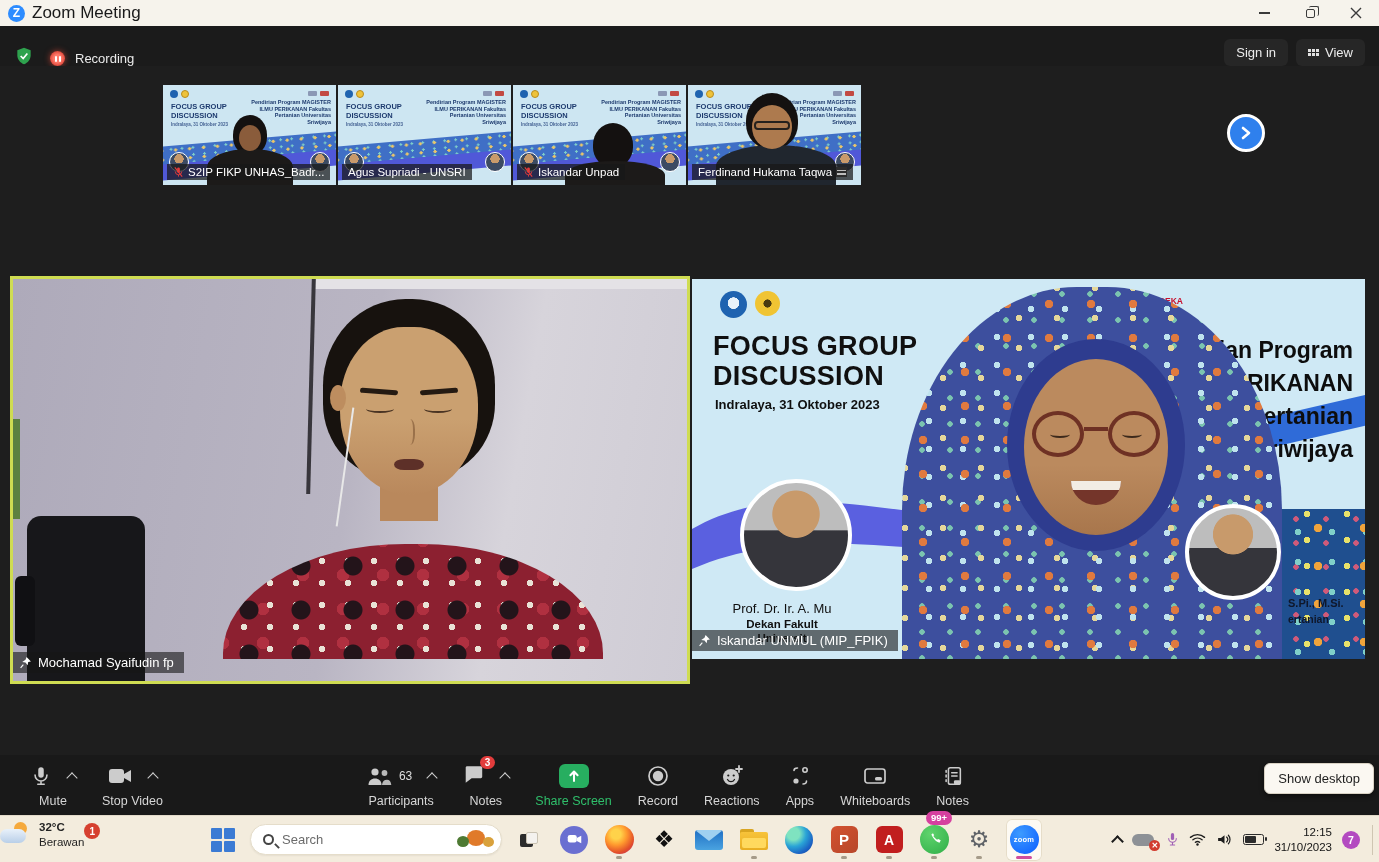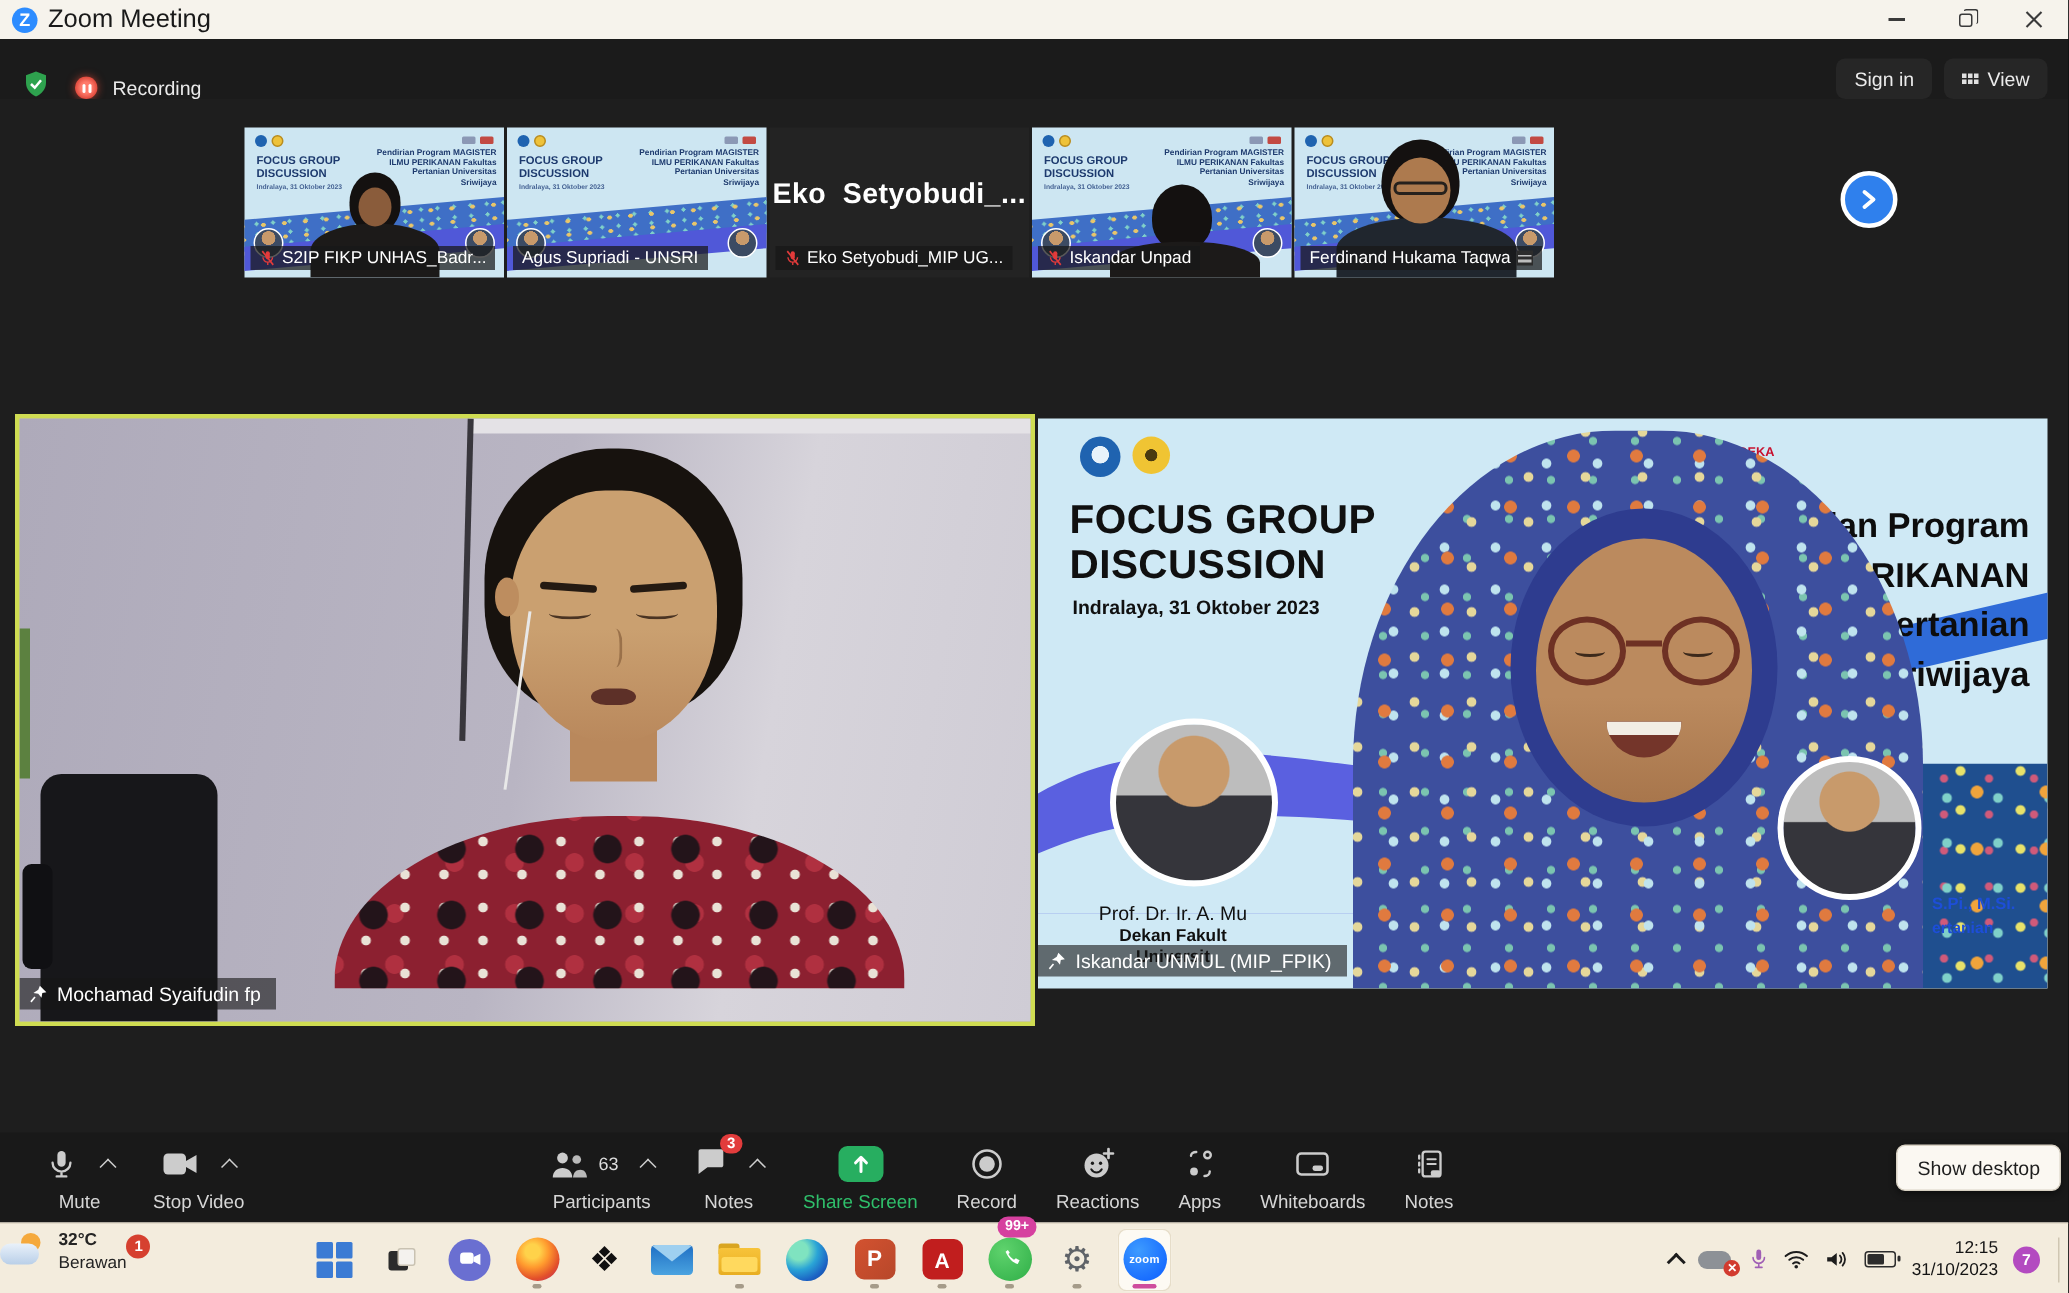--- a/index.html
+++ b/index.html
@@ -101,21 +101,21 @@
   .rb-rlines{position:absolute;right:12px;top:55px;text-align:right;font-size:23px;line-height:33px;font-weight:900;color:#0d0d0d;z-index:4}
   .rb-wave{position:absolute;left:0;top:140px;width:100%;height:190px;z-index:1}
   .rb-ribbon{position:absolute;right:-40px;top:158px;width:440px;height:30px;background:#2f6bd8;transform:rotate(-13deg);z-index:2}
   .rb-coral{position:absolute;right:0;bottom:0;width:300px;height:150px;background-color:#1f4f8f;background-image:radial-gradient(circle,#f0a43c 0 4px,transparent 4.5px),radial-gradient(circle,#7fd0c9 0 3px,transparent 3.5px),radial-gradient(circle,#e8e26a 0 3px,transparent 3.5px),radial-gradient(circle,#d05a7a 0 2.5px,transparent 3px);background-size:46px 38px,34px 30px,40px 26px,30px 24px;background-position:0 0,12px 8px,22px 18px,6px 22px;border-radius:40px 0 0 0;z-index:1}
   .rb-photo{position:absolute;border-radius:50%;border:4px solid #fff;background:radial-gradient(circle at 50% 30%,#c89a6b 0 26%,transparent 27%),linear-gradient(#bdbdbd 45%,#35353b 46%);z-index:6}
   .rb-photo.l{left:48px;top:200px;width:112px;height:112px}
   .rb-photo.r{left:493px;top:225px;width:96px;height:96px}
   .rb-lcap{position:absolute;left:0;top:322px;width:180px;text-align:center;color:#101010;z-index:6}
   .rb-lcap .c1{font-size:13px;font-weight:400}
   .rb-lcap .c2{font-size:11.5px;font-weight:700;margin-top:2px}
-  .rb-rcap{position:absolute;left:596px;top:318px;color:#1d4ed8;z-index:6;text-align:left}
+  .rb-rcap{position:absolute;left:596px;top:318px;color:#0f172a;z-index:6;text-align:left}
   .rb-rcap .c1{font-size:11px;font-weight:800}
   .rb-rcap .c2{font-size:10.5px;font-weight:700;margin-top:4px}
   .woman{position:absolute;left:210px;top:8px;width:380px;height:372px;z-index:5}
   .hijab{position:absolute;inset:0;border-radius:46% 46% 0 0/60% 60% 0 0;background-color:#3d4f9e;background-image:radial-gradient(circle,#e07a3f 0 4px,transparent 4.5px),radial-gradient(circle,#bfe3ee 0 3px,transparent 3.5px),radial-gradient(circle,#e5d79a 0 3px,transparent 3.5px),radial-gradient(circle,#7bc4b0 0 2.5px,transparent 3px);background-size:42px 34px,34px 28px,38px 30px,28px 26px;background-position:0 0,10px 8px,22px 16px,6px 20px}
   .w-frame{position:absolute;left:105px;top:52px;width:178px;height:212px;border-radius:50%;background:#2e3c8f}
   .w-face{position:absolute;left:122px;top:72px;width:144px;height:176px;border-radius:50%;background:linear-gradient(#bb8a5e 60%,#a8764c)}
   .w-glass{position:absolute;top:52px;width:52px;height:46px;border:4px solid #6e3124;border-radius:50%}
   .w-glass.l{left:8px}.w-glass.r{right:8px}
   .w-bridge{position:absolute;left:60px;top:68px;width:24px;height:4px;background:#6e3124}
   .w-eye{position:absolute;top:72px;width:20px;height:7px;border-bottom:2.5px solid #3c291b;border-radius:50%}
@@ -299,31 +299,20 @@
         <div class="mb-r">Pendirian Program MAGISTER ILMU PERIKANAN Fakultas Pertanian Universitas Sriwijaya</div>
         <div class="mb-map"></div>
         <div class="mb-wave"></div>
         <div class="mb-ph l"></div>
         <div class="mb-ph r"></div>
         <div class="tile-label">
           <span>Agus Supriadi - UNSRI</span>
         </div>
       </div>
 
-      <div class="tile">
-        <div class="bigname">Eko  Setyobudi_...</div>
-        <div class="tile-label">
-          <svg class="micmute" width="11" height="12" viewBox="0 0 24 24">
-              <rect x="9" y="2" width="6" height="12" rx="3" fill="#e23b3b"></rect>
-              <path d="M5 11a7 7 0 0 0 14 0M12 18v4" stroke="#e23b3b" stroke-width="2" fill="none"></path>
-              <path d="M4 2l16 20" stroke="#e23b3b" stroke-width="2.4"></path>
-            </svg>
-          <span>Eko Setyobudi_MIP UG...</span>
-        </div>
-      </div>
 
 
       <div class="tile banner">
         <div class="mb-logos">
             <i class="b"></i>
             <i class="y"></i>
           </div>
         <div class="mb-badges">
             <i></i>
             <i class="r"></i>
@@ -618,20 +607,29 @@
 
     <div class="tk-center">
       <div class="tk">
           <span class="start-ic">
             <i></i>
             <i></i>
             <i></i>
             <i></i>
           </span>
         </div>
+      <div class="searchpill">
+        <span class="mag"></span>
+        <span class="search-txt">Search</span>
+        <span class="pumpkins">
+            <i class="pk1"></i>
+            <i class="pk2"></i>
+            <i class="pk3"></i>
+          </span>
+      </div>
       <div class="tk">
           <span class="taskview">
             <span class="b1"></span>
             <span class="b2"></span>
           </span>
         </div>
       <div class="tk">
         <span class="chat-ic">
           <svg width="15" height="13" viewBox="0 0 20 16">
               <rect x="1" y="2" width="12" height="10" rx="3" fill="#fff"></rect>

